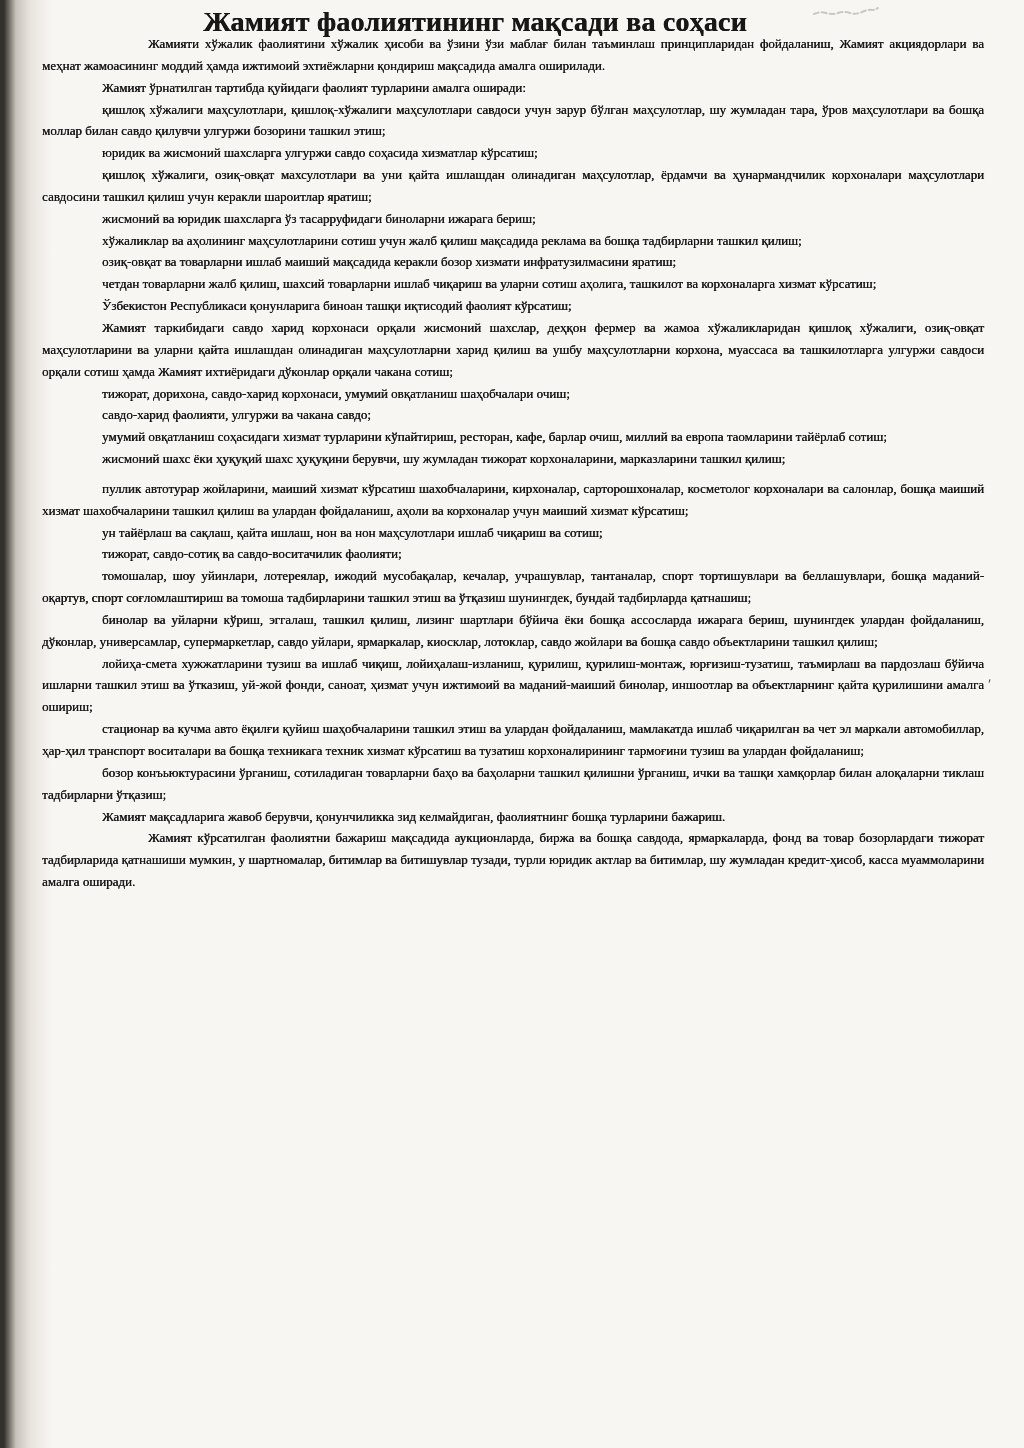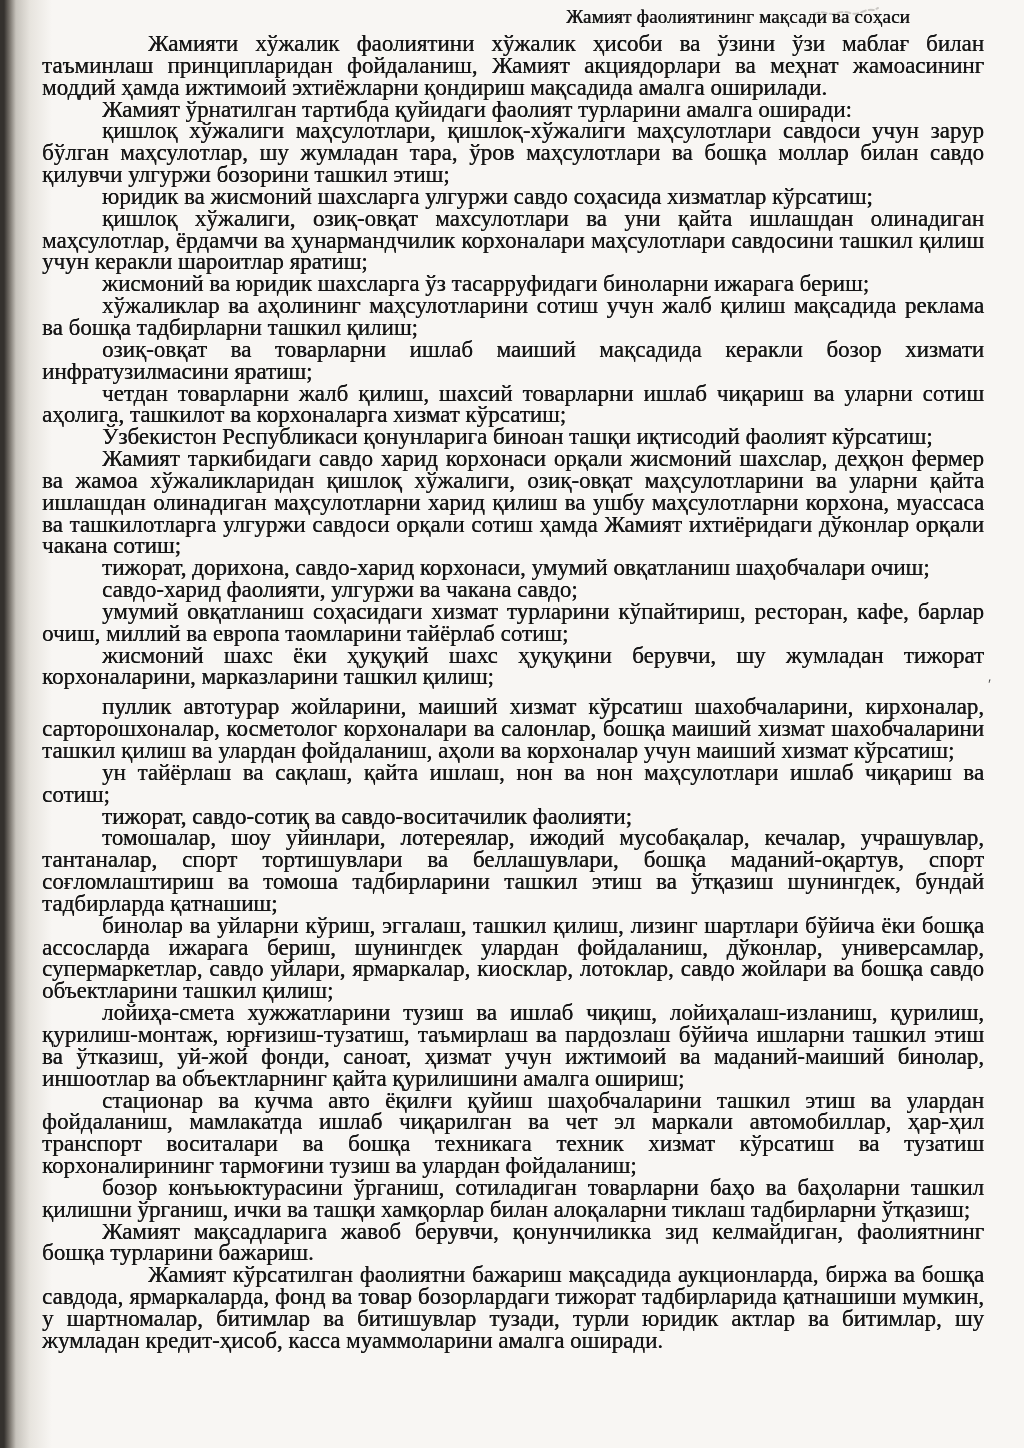--- a/index.html
+++ b/index.html
@@ -14,27 +14,27 @@
   
   .scan-edge {
     position:absolute; left:0; top:0; bottom:0; width:52px;
     background:linear-gradient(to right,
       #34312d 0px, #34312d 4px, #716c65 9px,
       #c7c3bc 16px, #e7e4de 30px, rgba(248,246,243,0) 52px);
     pointer-events:none;
   }
   .doc-title {
     position:absolute; top:6px; left:40px; width:870px;
-    margin:0; text-align:right;
-    font-size:19px; font-weight:normal; letter-spacing:.2px;
+    margin:0; text-align:center;
+    font-size:28px; font-weight:bold; letter-spacing:.2px;
     text-shadow:.4px 0 0 currentColor;
   }
   .doc-body {
     position:absolute; top:33px; left:42px; width:942px;
-    font-size:23px; line-height:21.85px;
+    font-size:13px; line-height:21.85px;
     text-align:justify;
     text-shadow:.35px 0 0 currentColor;
   }
   .doc-body p { margin:0; text-indent:60px; }
   .doc-body p.ind-large  { text-indent:106px; }
   .doc-body p.ind-xlarge { text-indent:122px; }
   .doc-body p.gap-before { margin-top:8px; }
   .pencil-mark {
     position:absolute; left:812px; top:5px; width:70px; height:16px;
     opacity:.65; pointer-events:none;

